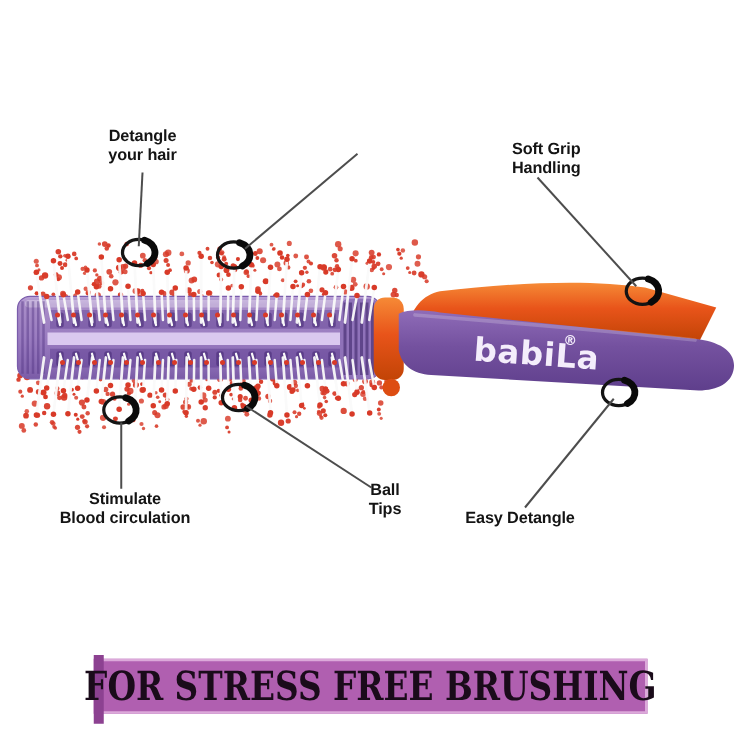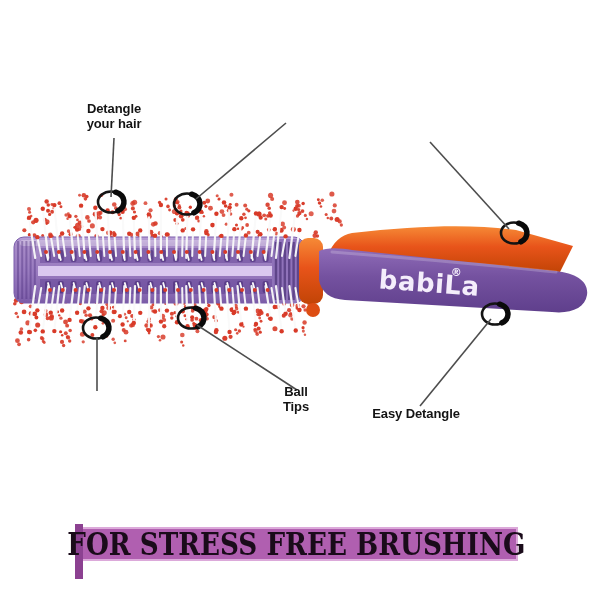--- a/index.html
+++ b/index.html
@@ -6,21 +6,21 @@
   .stage{position:relative;width:600px;height:600px;background:#fff;overflow:hidden;
          font-family:"Liberation Sans",sans-serif;}
   .stage svg{position:absolute;left:0;top:0;}
   .callout-label{
     position:absolute;transform:translateX(-50%);
     text-align:center;white-space:pre-line;
     font:700 13px/15px "Liberation Sans",sans-serif;
     color:#141414;letter-spacing:-0.1px;
   }
   .banner{
-    position:absolute;left:75px;top:527px;width:443px;height:34px;
+    position:absolute;left:75px;top:527px;width:443px;height:44px;
     box-sizing:border-box;background:var(--banner_bg,#b05fb0);
     border:2px solid var(--banner_border,#dca9da);
     display:flex;align-items:center;justify-content:center;overflow:visible;
   }
   .banner-edge{
     position:absolute;left:-2px;top:-5px;width:8px;height:55px;
     background:var(--banner_edge,#8c4191);
   }
   .banner-text{
     font-family:"DejaVu Serif",serif;font-weight:bold;font-size:32px;
@@ -783,21 +783,25 @@
         <line x1="286" y1="123" x2="196" y2="199" stroke="#4d4d4d" stroke-width="1.6"></line>
         <line x1="430" y1="142" x2="509" y2="229" stroke="#4d4d4d" stroke-width="1.6"></line>
         <line x1="97" y1="338" x2="97" y2="391" stroke="#4d4d4d" stroke-width="1.6"></line>
         <line x1="197" y1="325" x2="297" y2="390" stroke="#4d4d4d" stroke-width="1.6"></line>
         <line x1="491" y1="319" x2="420" y2="406" stroke="#4d4d4d" stroke-width="1.6"></line>
       </g>
     </svg>
 
   <div class="callout-label" style="left:114px;top:101px">Detangle
 your hair</div>
-  <div class="callout-label" style="left:296px;top:384px">Ball
+  <div class="callout-label" style="left:437px;top:111px">Soft Grip
+Handling</div>
+  <div class="callout-label" style="left:100px;top:391px">Stimulate
+Blood circulation</div>
+  <div class="callout-label" style="left:308px;top:384px">Ball
 Tips</div>
   <div class="callout-label" style="left:416px;top:406px">Easy Detangle</div>
 
   <div class="banner">
     <span class="banner-edge"></span>
     <span class="banner-text">FOR STRESS FREE BRUSHING</span>
   </div>
 </div>
 
 </body></html>

